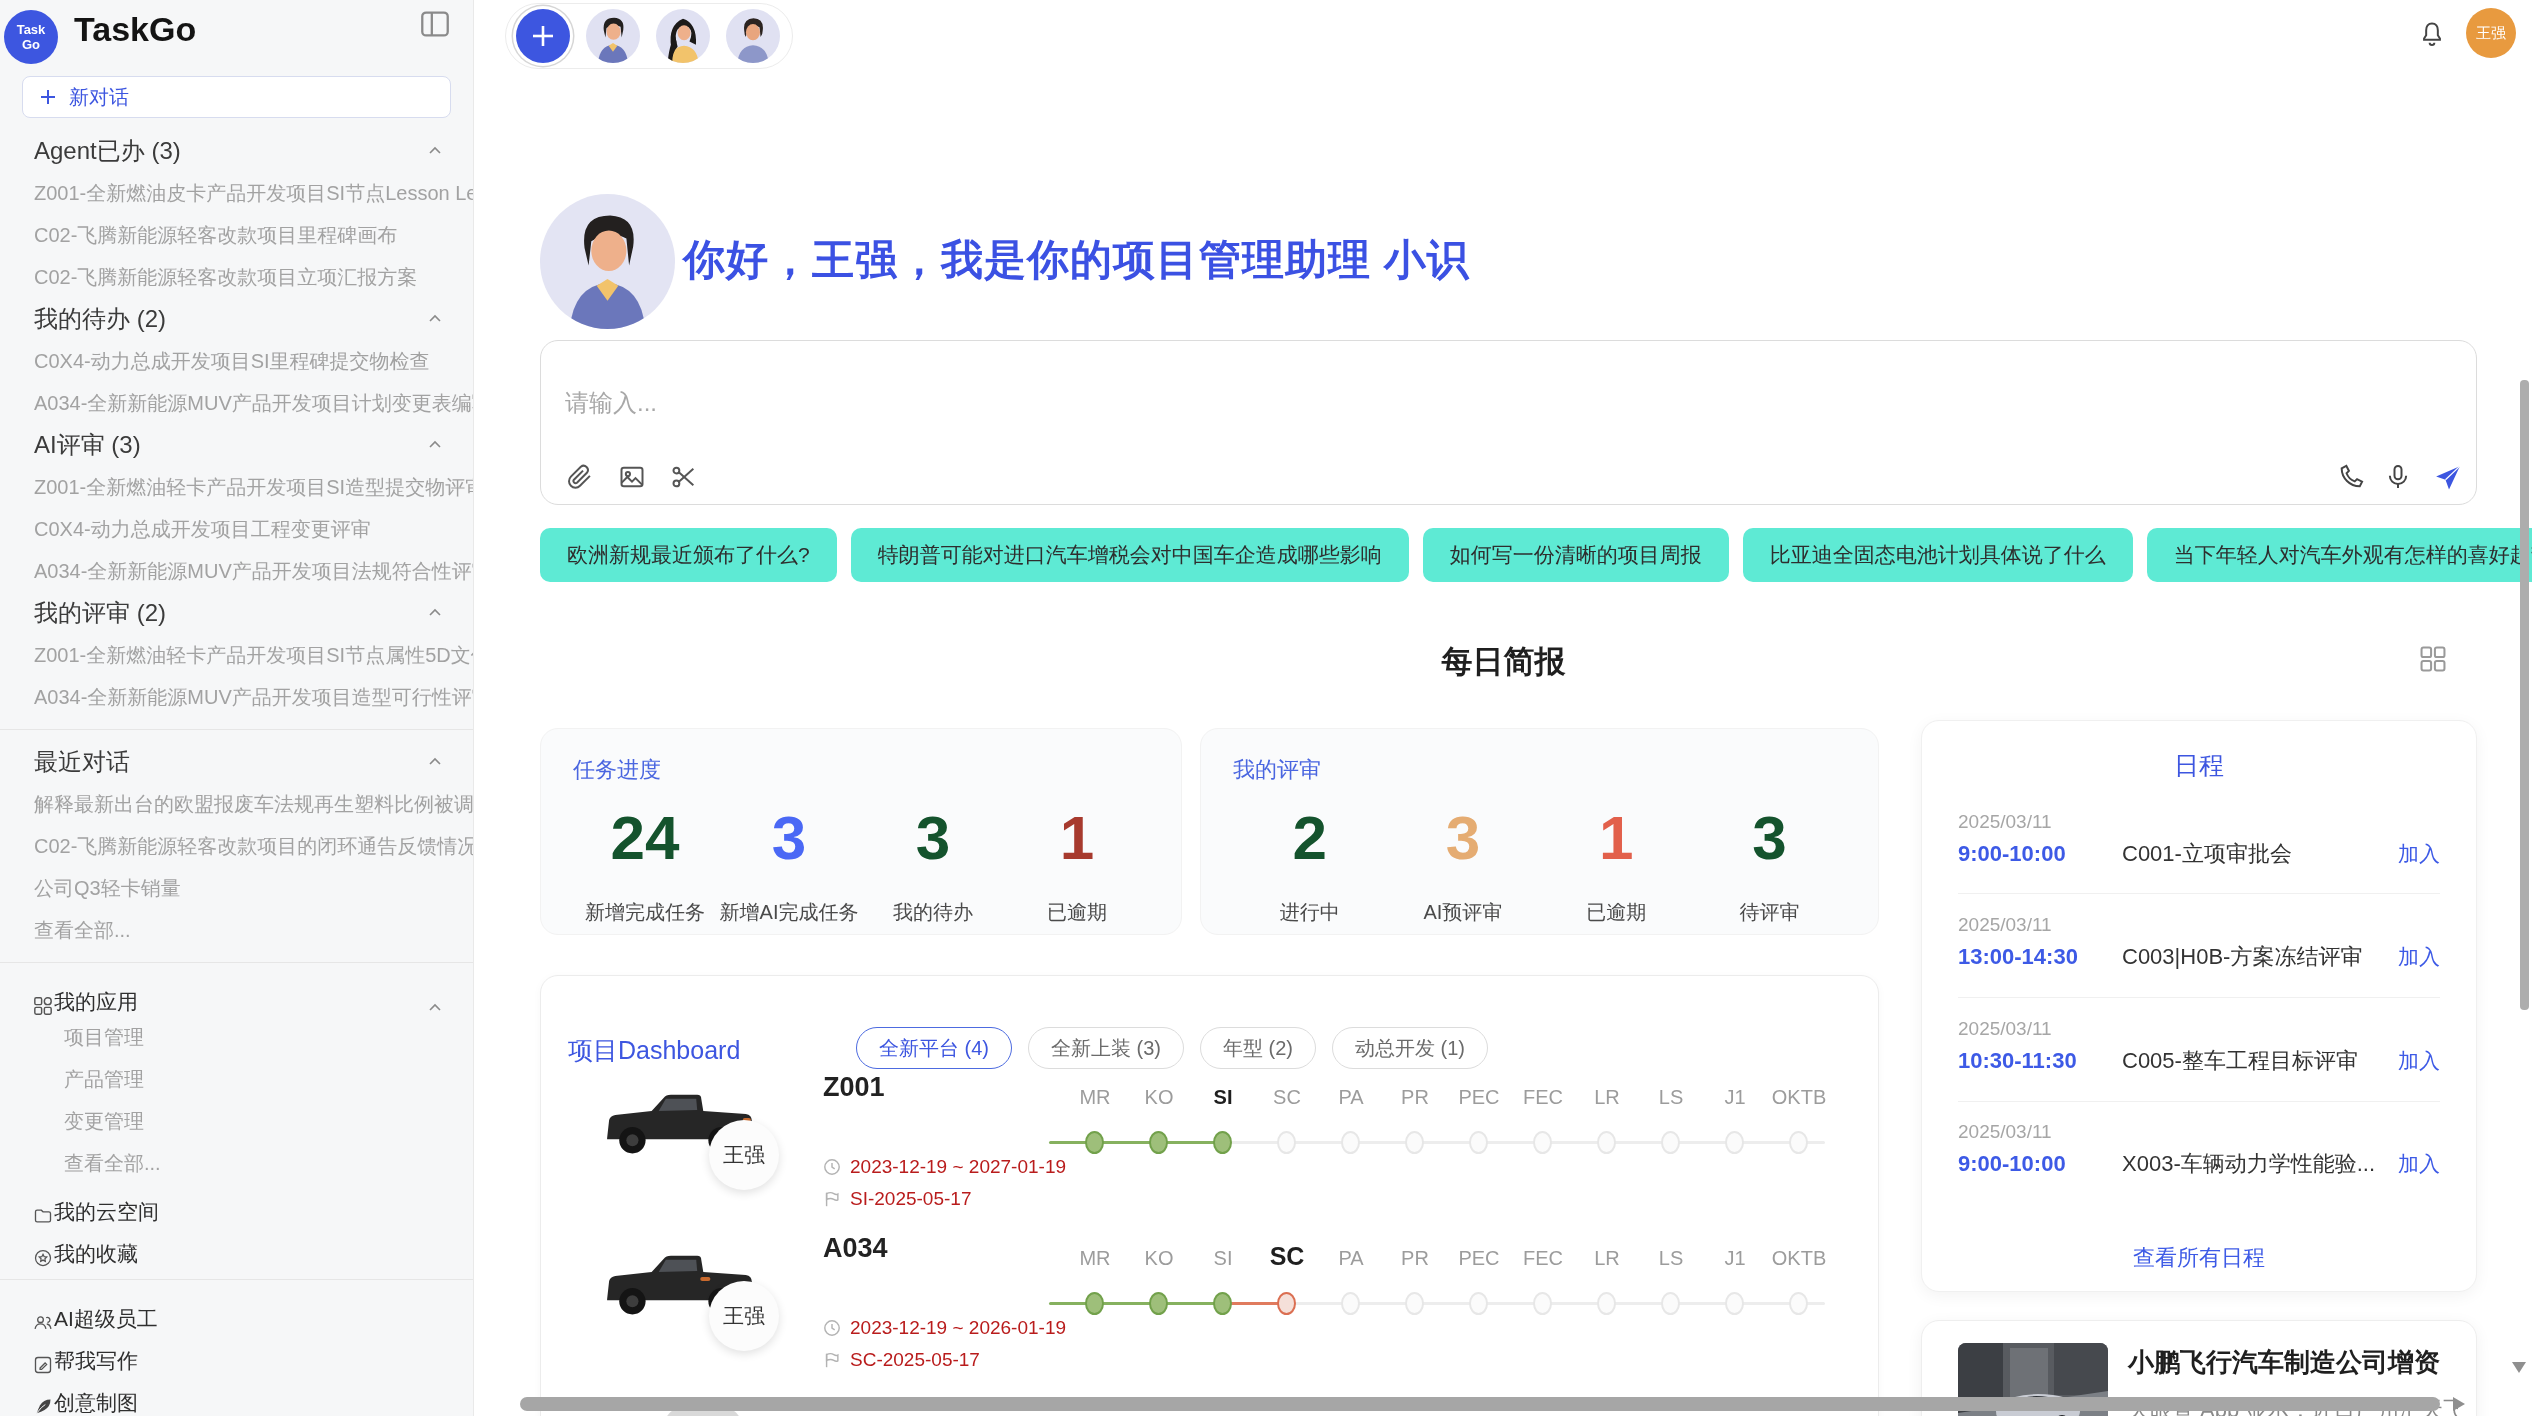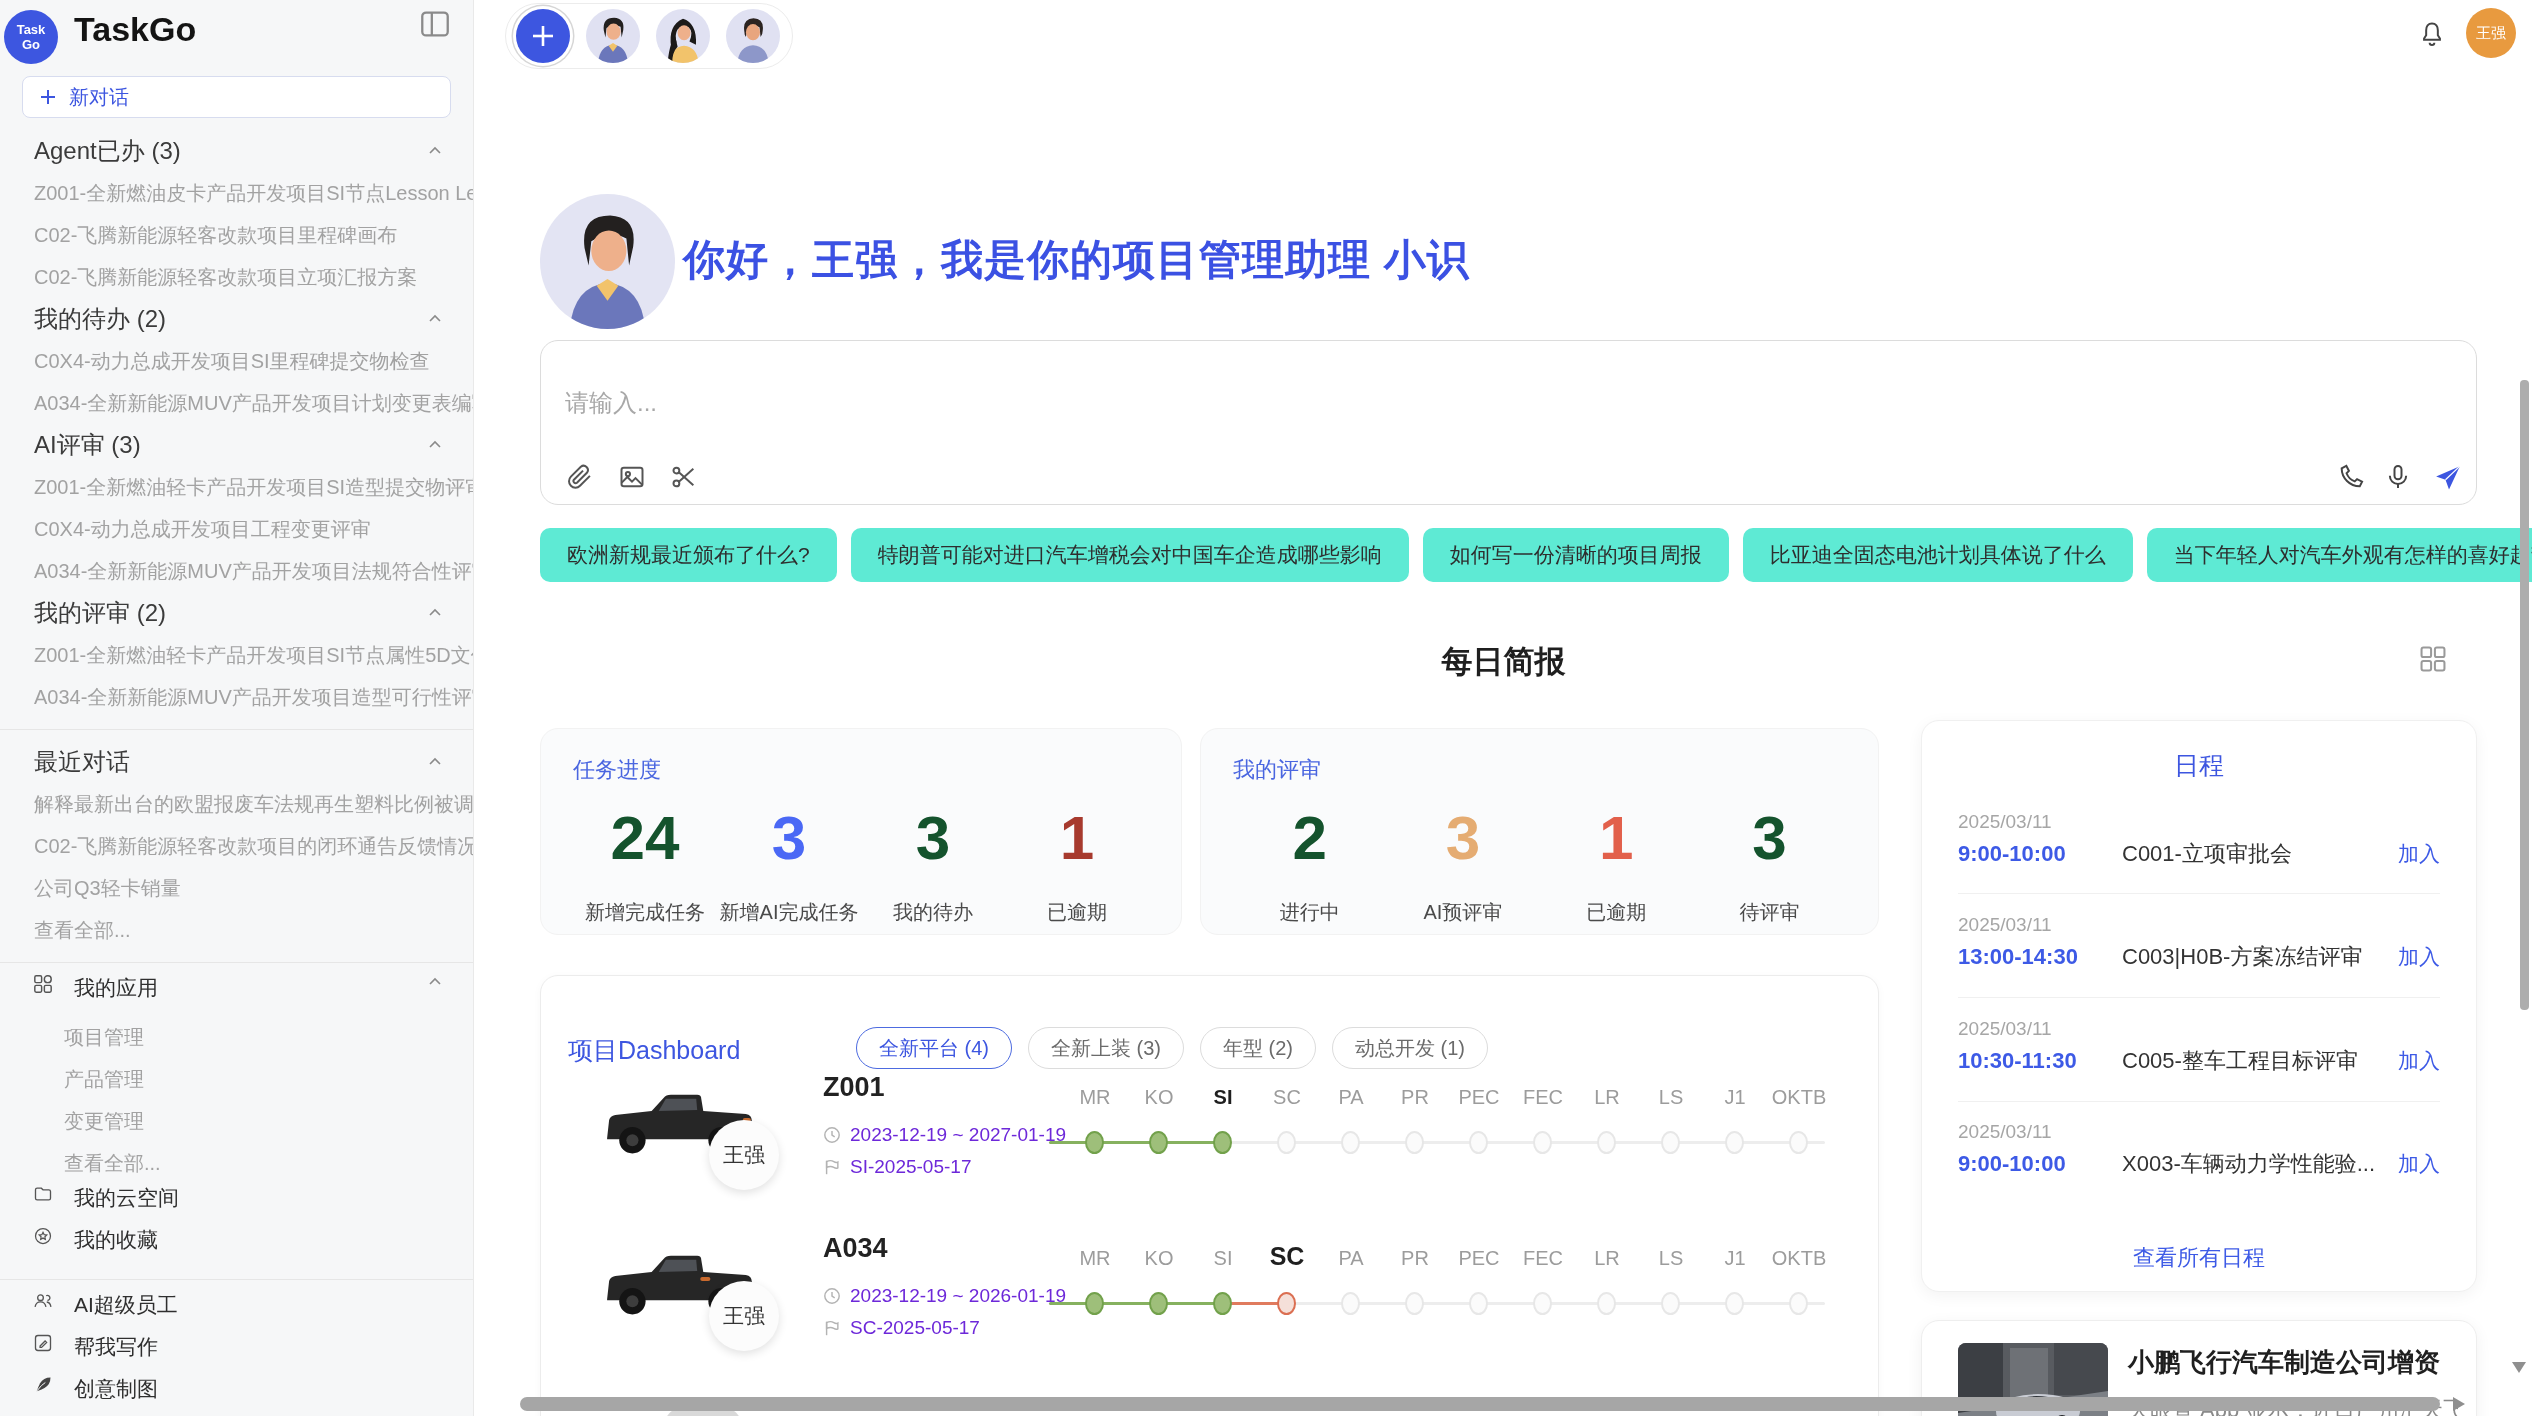--- a/index.html
+++ b/index.html
@@ -17,21 +17,21 @@
   .collapse-ic { color:#8a8a8a; }
   .new-chat { margin:2px 22px 0 22px; height:42px; background:#fff; border:1px solid #d7dcef;
     border-radius:8px; display:flex; align-items:center; padding:0 16px; gap:12px;
     color:#3d56e0; font-size:20px; cursor:pointer; }
   .sb-header { display:flex; align-items:center; justify-content:space-between;
     height:42px; padding:0 30px 0 34px; font-size:24px; color:#3b3b3b; }
   .sb-header.mt { margin-top:12px; }
   .sb-item { display:flex; align-items:center; height:42px; padding:0 18px 0 34px;
     font-size:20px; color:#a2a2a2; white-space:nowrap; overflow:hidden; }
   .sb-div { height:1px; background:#e6e6e6; margin:11px 0; }
-  .sb-app { display:flex; align-items:flex-start; gap:21px; height:42px; padding:0 30px 0 33px;
+  .sb-app { display:flex; align-items:flex-end; gap:1px; height:42px; padding:0 30px 0 33px;
     font-size:21px; color:#2f2f2f; }
   .sb-app .lbl { flex:1; }
   .sb-sub { padding-left:64px; }
   .ic { flex:none; display:block; }
 
   
   .main { position:absolute; left:475px; top:0; right:0; bottom:0; background:#fff; }
 
   .avatar-bar { position:absolute; left:30px; top:3px; width:288px; height:66px;
     background:#fff; border:1px solid #ececec; border-radius:36px;
@@ -88,21 +88,21 @@
     white-space:nowrap; cursor:pointer; }
   .dchip.active { border:1.5px solid #4d6be0; color:#3d56e0; }
 
   .proj { position:absolute; left:0; width:1339px; height:160px; }
   .truck { position:absolute; left:58px; top:0; width:162px; height:108px; }
   .owner-badge { position:absolute; left:168px; top:56px; width:70px; height:70px;
     border-radius:50%; background:#fcfcfc; box-shadow:0 3px 10px rgba(0,0,0,.12);
     display:flex; align-items:center; justify-content:center; font-size:21px; color:#333; }
   .proj-code { position:absolute; left:282px; top:8px; font-size:27px; font-weight:700; color:#222; }
   .proj-meta { position:absolute; left:282px; display:flex; align-items:center; gap:9px;
-    font-size:19px; color:#6d28d9; white-space:nowrap; }
+    font-size:19px; color:#b91c1c; white-space:nowrap;margin-top:32px; }
   .ms-wrap { position:absolute; left:522px; top:0; width:780px; height:160px; }
   .ms-label { position:absolute; top:22px; width:64px; text-align:center; font-size:20px; color:#9c9c9c; }
   .ms-label.cur { color:#1f1f1f; font-weight:700; }
   .ms-label.big { font-size:25px; top:17px; }
   .ms-line { position:absolute; top:77px; height:3px; border-radius:2px; z-index:0; }
   .l-green { background:#86b15f; } .l-gray { background:#ededed; } .l-red { background:#e07b5e; }
   .ms-dot { position:absolute; top:67px; width:19px; height:23px; border-radius:50%;
     background:#fbfbfb; border:2px solid #e7e7e7; z-index:1; }
   .ms-dot.done { background:#9ebf7a; border-color:#72a14b; }
   .ms-dot.alert { background:#f5e0d9; border-color:#db6f52; }

